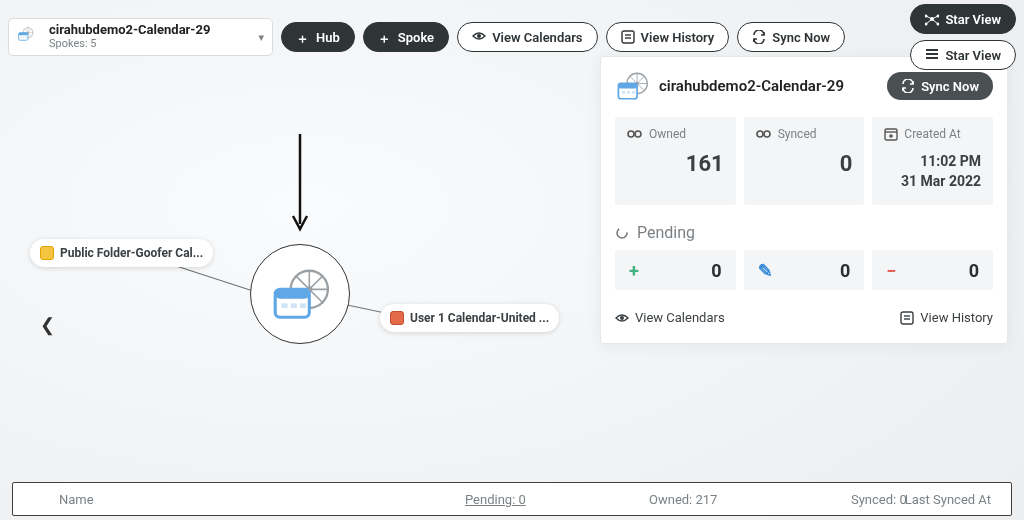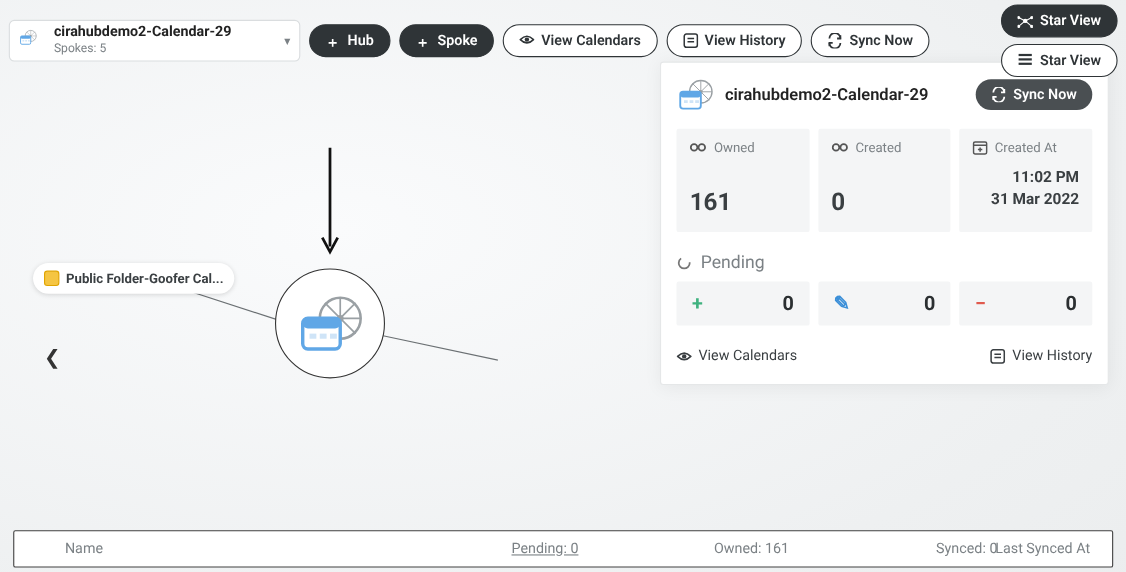--- a/index.html
+++ b/index.html
@@ -77,21 +77,21 @@
   .sync-btn {
     background:#4a4f52; color:#fff; border:none; border-radius:16px; height:28px;
     padding:0 14px; font-size:13px; font-weight:600; display:flex; align-items:center; gap:6px; cursor:pointer;
   }
 
   .stats { display:flex; gap:8px; margin-top:16px; }
   .stat {
     background:var(--light-bg); flex:1; border-radius:2px; padding:10px 12px 14px 12px;
   }
   .stat .lbl { font-size:12px; color:var(--muted); display:flex; align-items:flex-start; gap:6px; }
-  .stat .val { font-size:22px; font-weight:700; text-align:left; margin-top:31px; }
+  .stat .val { font-size:22px; font-weight:700; text-align:right; margin-top:10px; }
   .stat.created .val { font-size:14px; font-weight:700; text-align:right; line-height:20px; margin-top:10px; }
 
   .pending-label { font-size:16px; color:var(--muted); display:flex; align-items:center; gap:8px; margin-top:18px; }
   .pending-row { display:flex; gap:8px; margin-top:8px; }
   .tally {
     background:var(--light-bg); flex:1; height:40px; border-radius:2px;
     display:flex; align-items:center; justify-content:space-between; padding:0 14px;
     font-size:18px; font-weight:700; color:#2b2f31;
   }
   .tally .glyph { font-size:18px; font-weight:700; }
@@ -251,20 +251,24 @@
   <div class="hub-node">
     <svg width="62" height="54" viewBox="0 0 40 34">
         <use href="#hubicon"></use>
       </svg>
   </div>
 
   <div class="spoke-pill" style="left:30px; top:195px;">
     <span class="dot"></span>
     <span class="txt">Public Folder-Goofer Cal...</span>
   </div>
+  <div class="spoke-pill" style="left:380px; top:260px;">
+    <span class="dot red"></span>
+    <span class="txt">User 1 Calendar-United ...</span>
+  </div>
 
   <svg class="arrow" style="left:290px; top:90px;" width="20" height="100">
     <line x1="10" y1="0" x2="10" y2="90"></line>
     <path d="M3 82 L10 95 L17 82"></path>
   </svg>
 </div>
 
 <svg class="arrow" style="position:absolute; left:755px; top:78px;" width="170" height="60">
   <line x1="0" y1="55" x2="150" y2="6"></line>
   <path d="M140 2 L156 4 L146 15"></path>
@@ -296,21 +300,21 @@
           </svg>
         <span>Owned</span>
         </div>
       <div class="val">161</div>
     </div>
     <div class="stat">
       <div class="lbl">
           <svg width="16" height="14" style="color:#555">
             <use href="#linkicon"></use>
           </svg>
-        <span>Created</span>
+        <span>Synced</span>
         </div>
       <div class="val">0</div>
     </div>
     <div class="stat created">
       <div class="lbl">
           <svg width="14" height="14" style="color:#555">
             <use href="#calplus"></use>
           </svg>
         <span>Created At</span>
         </div>
@@ -354,16 +358,16 @@
           <use href="#historyicon"></use>
         </svg>
       <span>View History</span>
     </span>
   </div>
 </div>
 
 <div class="bottom">
   <span class="col" style="left:46px;">Name</span>
   <span class="col" style="left:452px;text-decoration:underline;">Pending: 0</span>
-  <span class="col" style="left:636px;">Owned: 161</span>
+  <span class="col" style="left:636px;">Owned: 217</span>
   <span class="col" style="left:838px;">Synced: 0</span>
   <span class="col" style="right:20px;">Last Synced At</span>
 </div>
 
 </body></html>

